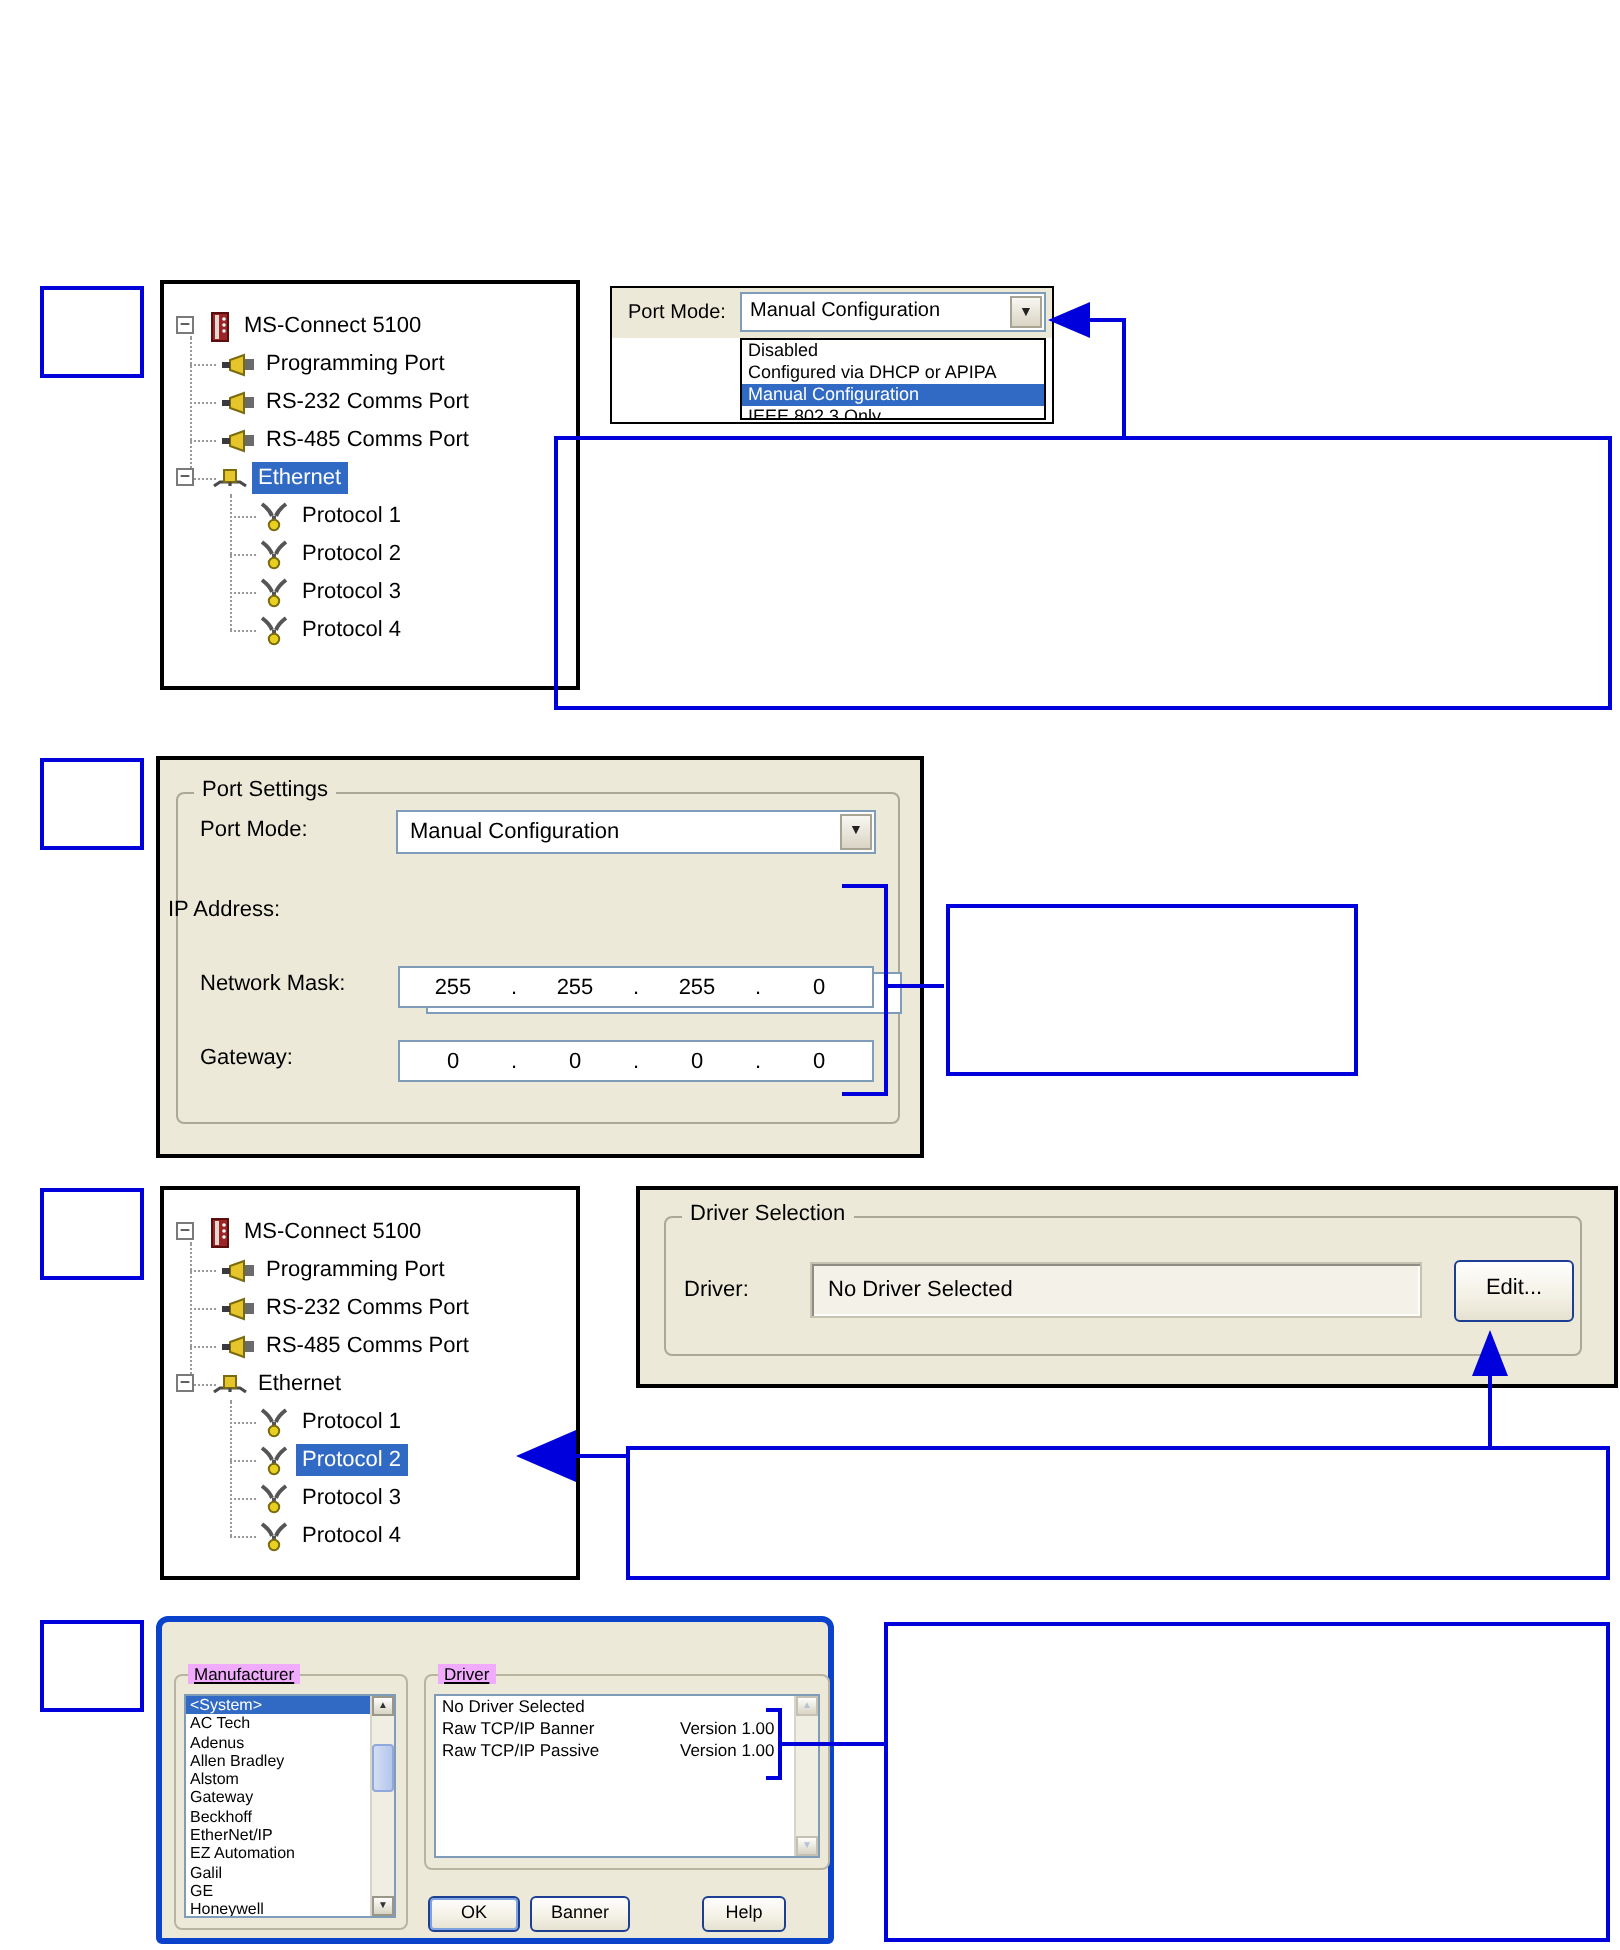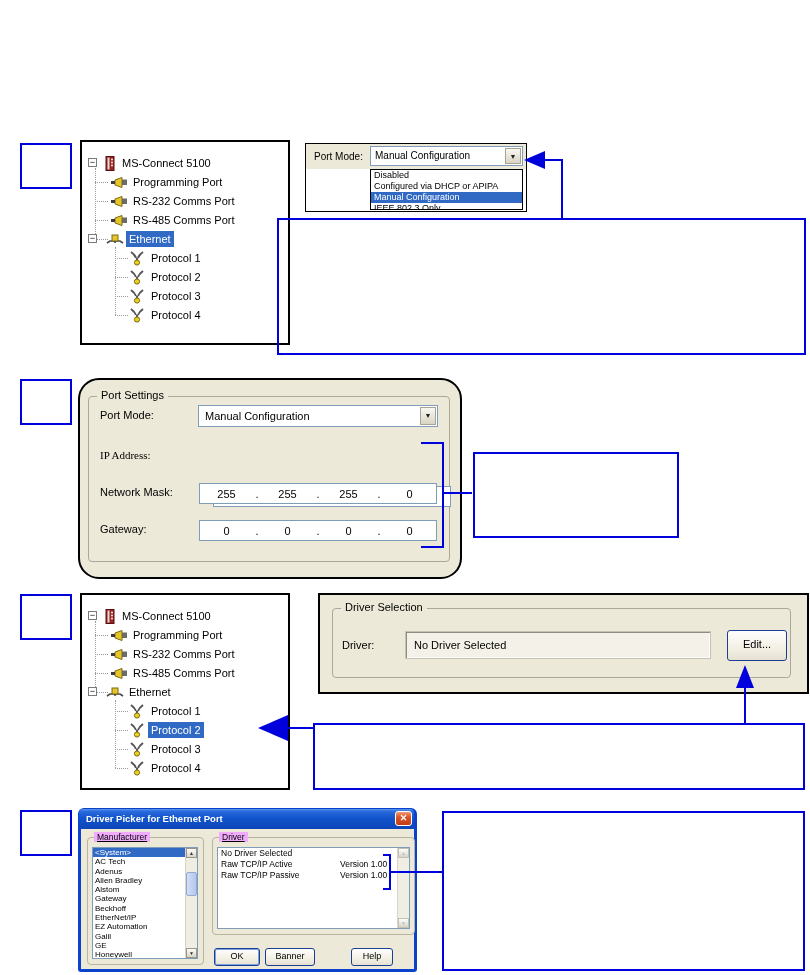--- a/index.html
+++ b/index.html
@@ -40,21 +40,21 @@
   .pm-combo{position:absolute;left:64px;top:2px;width:153px;height:20px;background:#fff;border:1px solid #7f9db9;box-sizing:border-box;}
   .pm-combo-text{position:absolute;left:4px;top:3px;font-size:10px;white-space:nowrap;}
   .dd-btn{position:absolute;right:1px;top:1px;bottom:1px;width:16px;
           background:linear-gradient(180deg,#f8f7f2,#d9d4c4);border:1px solid #a8a494;
           font-size:7px;line-height:15px;text-align:center;color:#222;box-sizing:border-box;}
   .pm-list{position:absolute;left:64px;top:25px;width:153px;height:41px;background:#fff;border:1px solid #000;
            overflow:hidden;box-sizing:border-box;}
   .dd-item{height:11px;font-size:9px;line-height:11px;padding-left:3px;white-space:nowrap;}
   .dd-item.sel{background:#316ac5;color:#fff;}
   
-  #ps-panel{left:78px;top:378px;width:380px;height:197px;border-radius:21px;}
+  #ps-panel{left:78px;top:378px;width:380px;height:197px;}
   #ps-group{left:8px;top:16px;width:360px;height:164px;}
   .ps-label{position:absolute;font-size:11px;white-space:nowrap;}
   .ps-combo{position:absolute;background:#fff;border:1px solid #7f9db9;box-sizing:border-box;}
   .ps-combo-text{position:absolute;left:6px;top:4px;font-size:11px;white-space:nowrap;}
   .octfield{position:absolute;background:#fff;border:1px solid #7f9db9;display:flex;align-items:center;
             font-size:11px;box-sizing:border-box;}
   .oct{flex:1;text-align:center;} .dot{width:8px;text-align:center;}
   
   #ds-panel{left:318px;top:593px;width:487px;height:97px;}
   #ds-group{left:12px;top:13px;width:457px;height:68px;}
@@ -224,21 +224,21 @@
 
 <div class="panel-beige" id="ps-panel">
   <div class="groupbox" id="ps-group">
     <span class="group-label">Port Settings</span>
   </div>
   <span class="ps-label" style="left:20px;top:29px;">Port Mode:</span>
   <span class="ps-combo" style="left:118px;top:25px;width:240px;height:22px;">
     <span class="ps-combo-text">Manual Configuration</span>
     <span class="dd-btn">▼</span>
   </span>
-  <span class="ps-label" style="left:20px;top:69px;font-family:Liberation Serif, serif;">IP Address:</span>
+  <span class="ps-label" style="left:4px;top:69px;">IP Address:</span>
   <div class="octfield" style="left:133px;top:66px;width:238px;height:21px;margin-top:40px;">
       <span class="oct">192</span>
       <span class="dot">.</span>
       <span class="oct">168</span>
       <span class="dot">.</span>
       <span class="oct">1</span>
       <span class="dot">.</span>
       <span class="oct">1</span>
     </div>
   <span class="ps-label" style="left:20px;top:106px;">Network Mask:</span>
@@ -367,24 +367,20 @@
     <span class="group-label">Driver Selection</span>
   </div>
   <span class="ps-label" style="left:22px;top:44px;">Driver:</span>
   <div id="ds-field">No Driver Selected</div>
   <div class="xpbtn" id="ds-edit">Edit...</div>
 </div>
 
 <div class="callout" style="left:313px;top:723px;width:488px;height:63px;"></div>
 
 <div class="abs" id="dlg">
-  <div class="dlg-title">
-    <span>Driver Picker for Ethernet Port</span>
-    <span class="dlg-close">✕</span>
-  </div>
 
   <div class="groupbox" id="mfg-group" style="border-color:#b8b4a2;">
     <span class="sgroup-label">Manufacturer</span>
     <div id="mfg-list">
       <div class="mitems" id="mfg-items">
           <div class="mitem sel">&lt;System&gt;</div>
           <div class="mitem">AC Tech</div>
           <div class="mitem">Adenus</div>
           <div class="mitem">Allen Bradley</div>
           <div class="mitem">Alstom</div>
@@ -406,21 +402,21 @@
 
   <div class="groupbox" id="drv-group" style="border-color:#b8b4a2;">
     <span class="sgroup-label">Driver</span>
     <div id="drv-list">
       <div class="drows" id="drv-items">
           <div class="drow">
             <span class="dname">No Driver Selected</span>
             <span class="dver"></span>
           </div>
           <div class="drow">
-            <span class="dname">Raw TCP/IP Active</span>
+            <span class="dname">Raw TCP/IP Banner</span>
             <span class="dver">Version 1.00</span>
           </div>
           <div class="drow">
             <span class="dname">Raw TCP/IP Passive</span>
             <span class="dver">Version 1.00</span>
           </div>
         </div>
       <div class="sbar">
         <span class="sbtn up disabled">▲</span>
         <span class="sbtn dn disabled">▼</span>

